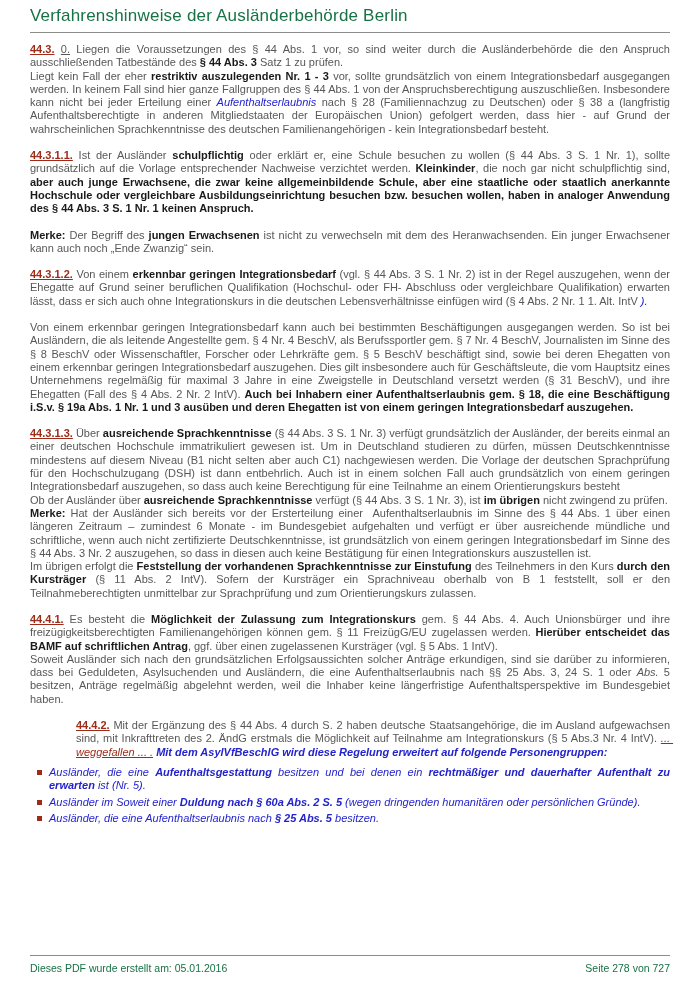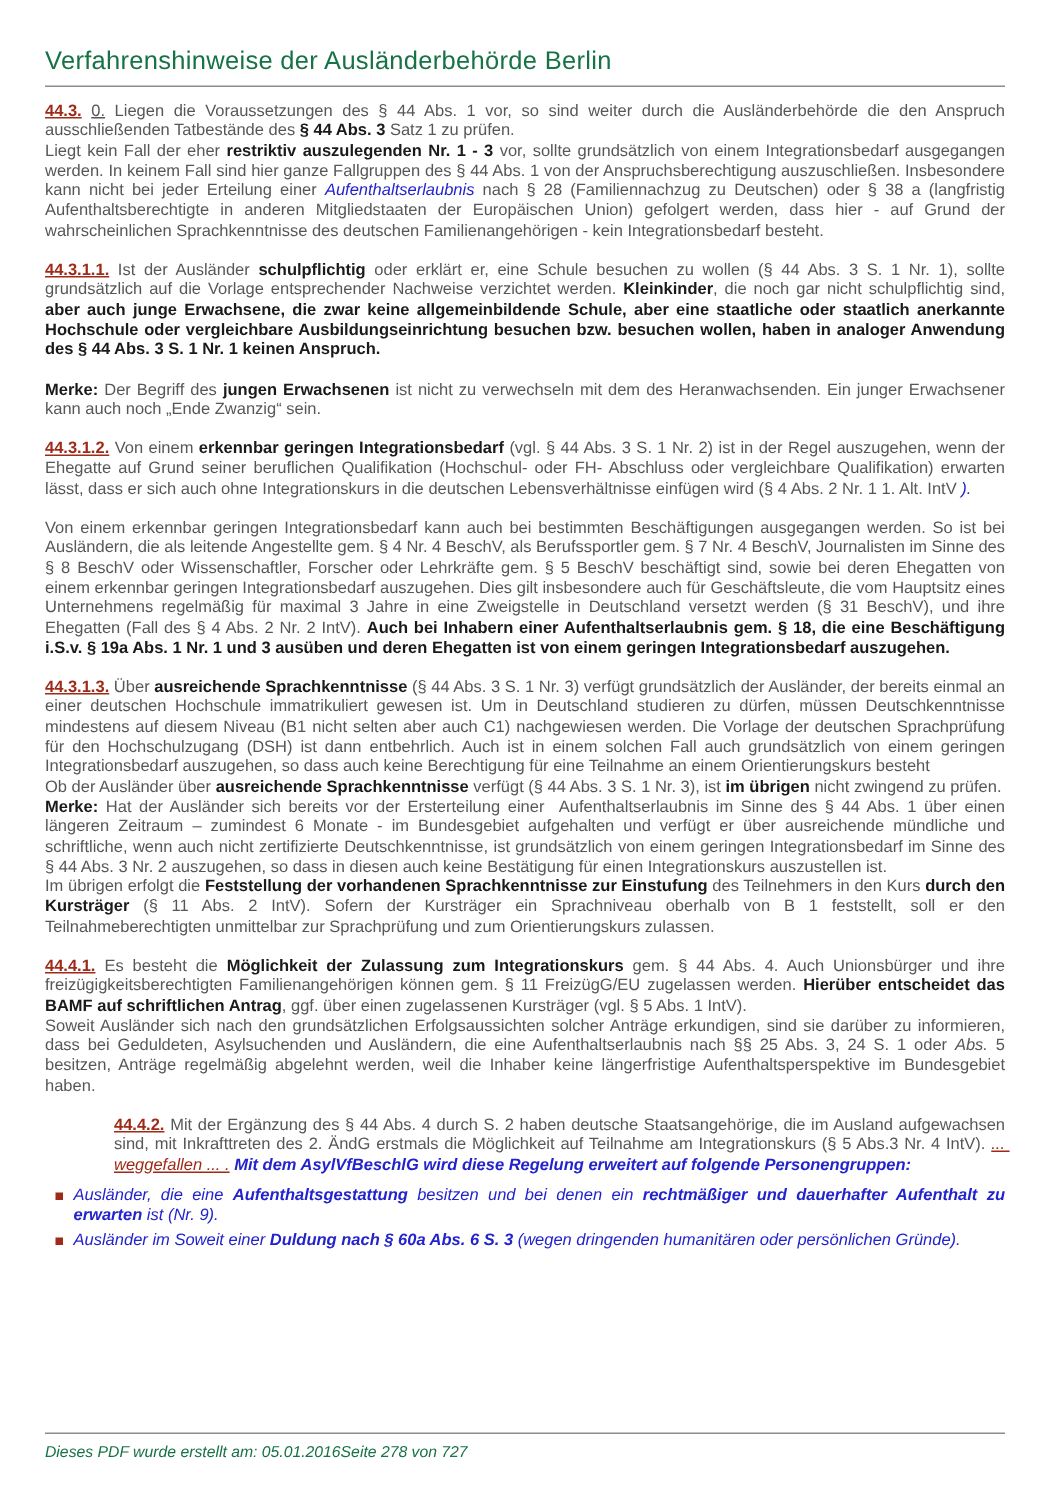--- a/index.html
+++ b/index.html
@@ -11,21 +11,21 @@
     --rule-gray:#8c8c8c;
   }
   *{margin:0;padding:0;box-sizing:border-box;}
   html,body{background:#ffffff;}
   body{font-family:"Liberation Sans", sans-serif;}
   .page{
     position:relative;
     width:700px;
     height:990px;
     background:#ffffff;
-    padding:31px 30px 0 30px;
+    padding:6px 30px 0 30px;
     overflow:hidden;
   }
   .page-title{
     color:var(--title-green);
     font-size:17px;
     font-weight:normal;
     letter-spacing:0.2px;
     margin-bottom:6px;
   }
   .title-rule{
@@ -71,43 +71,44 @@
     right:30px;
     bottom:16px;
   }
   .footer-rule{
     border:none;
     border-top:1px solid var(--rule-gray);
     margin-bottom:6px;
   }
   .footer-row{
     display:flex;
+    justify-content:space-between;
     color:var(--title-green);
     font-size:10.5px;
-    font-style:italic;
   }
 </style>
 </head>
 <body>
 
 <div class="page">
   <h1 class="page-title">Verfahrenshinweise der Ausländerbehörde Berlin</h1>
   <hr class="title-rule">
 
   <div class="doc-body">
       <div class="block para"><span class="run r-num">44.3.</span><span class="run r-body"> </span><span class="run r-grayu">0.</span><span class="run r-body"> Liegen die Voraussetzungen des § 44 Abs. 1 vor, so sind weiter durch die Ausländerbehörde die den Anspruch ausschließenden Tatbestände des </span><span class="run r-b">§ 44 Abs. 3</span><span class="run r-body"> Satz 1 zu prüfen.</span><br><span class="run r-body">Liegt kein Fall der eher </span><span class="run r-b">restriktiv auszulegenden Nr. 1 - 3</span><span class="run r-body"> vor, sollte grundsätzlich von einem Integrationsbedarf ausgegangen werden. In keinem Fall sind hier ganze Fallgruppen des § 44 Abs. 1 von der Anspruchsberechtigung auszuschließen. Insbesondere kann nicht bei jeder Erteilung einer </span><span class="run r-bluei">Aufenthaltserlaubnis</span><span class="run r-body"> nach § 28 (Familiennachzug zu Deutschen) oder § 38 a (langfristig Aufenthaltsberechtigte in anderen Mitgliedstaaten der Europäischen Union) gefolgert werden, dass hier - auf Grund der wahrscheinlichen Sprachkenntnisse des deutschen Familienangehörigen - kein Integrationsbedarf besteht.</span></div>
       <div class="block para"><span class="run r-num">44.3.1.1.</span><span class="run r-body"> Ist der Ausländer </span><span class="run r-b">schulpflichtig</span><span class="run r-body"> oder erklärt er, eine Schule besuchen zu wollen (§ 44 Abs. 3 S. 1 Nr. 1), sollte grundsätzlich auf die Vorlage entsprechender Nachweise verzichtet werden. </span><span class="run r-b">Kleinkinder</span><span class="run r-body">, die noch gar nicht schulpflichtig sind, </span><span class="run r-b">aber auch junge Erwachsene, die zwar keine allgemeinbildende Schule, aber eine staatliche oder staatlich anerkannte Hochschule oder vergleichbare Ausbildungseinrichtung besuchen bzw. besuchen wollen, haben in analoger Anwendung des § 44 Abs. 3 S. 1 Nr. 1 keinen Anspruch.</span></div>
       <div class="block para"><span class="run r-b">Merke:</span><span class="run r-body"> Der Begriff des </span><span class="run r-b">jungen Erwachsenen</span><span class="run r-body"> ist nicht zu verwechseln mit dem des Heranwachsenden. Ein junger Erwachsener kann auch noch „Ende Zwanzig“ sein.</span></div>
       <div class="block para"><span class="run r-num">44.3.1.2.</span><span class="run r-body"> Von einem </span><span class="run r-b">erkennbar geringen Integrationsbedarf</span><span class="run r-body"> (vgl. § 44 Abs. 3 S. 1 Nr. 2) ist in der Regel auszugehen, wenn der Ehegatte auf Grund seiner beruflichen Qualifikation (Hochschul- oder FH- Abschluss oder vergleichbare Qualifikation) erwarten lässt, dass er sich auch ohne Integrationskurs in die deutschen Lebensverhältnisse einfügen wird (§ 4 Abs. 2 Nr. 1 1. Alt. IntV </span><span class="run r-bluei">).</span></div>
       <div class="block para"><span class="run r-body">Von einem erkennbar geringen Integrationsbedarf kann auch bei bestimmten Beschäftigungen ausgegangen werden. So ist bei Ausländern, die als leitende Angestellte gem. § 4 Nr. 4 BeschV, als Berufssportler gem. § 7 Nr. 4 BeschV, Journalisten im Sinne des § 8 BeschV oder Wissenschaftler, Forscher oder Lehrkräfte gem. § 5 BeschV beschäftigt sind, sowie bei deren Ehegatten von einem erkennbar geringen Integrationsbedarf auszugehen. Dies gilt insbesondere auch für Geschäftsleute, die vom Hauptsitz eines Unternehmens regelmäßig für maximal 3 Jahre in eine Zweigstelle in Deutschland versetzt werden (§ 31 BeschV), und ihre Ehegatten (Fall des § 4 Abs. 2 Nr. 2 IntV). </span><span class="run r-b">Auch bei Inhabern einer Aufenthaltserlaubnis gem. § 18, die eine Beschäftigung i.S.v. § 19a Abs. 1 Nr. 1 und 3 ausüben und deren Ehegatten ist von einem geringen Integrationsbedarf auszugehen.</span></div>
       <div class="block para"><span class="run r-num">44.3.1.3.</span><span class="run r-body"> Über </span><span class="run r-b">ausreichende Sprachkenntnisse</span><span class="run r-body"> (§ 44 Abs. 3 S. 1 Nr. 3) verfügt grundsätzlich der Ausländer, der bereits einmal an einer deutschen Hochschule immatrikuliert gewesen ist. Um in Deutschland studieren zu dürfen, müssen Deutschkenntnisse mindestens auf diesem Niveau (B1 nicht selten aber auch C1) nachgewiesen werden. Die Vorlage der deutschen Sprachprüfung für den Hochschulzugang (DSH) ist dann entbehrlich. Auch ist in einem solchen Fall auch grundsätzlich von einem geringen Integrationsbedarf auszugehen, so dass auch keine Berechtigung für eine Teilnahme an einem Orientierungskurs besteht</span><br><span class="run r-body">Ob der Ausländer über </span><span class="run r-b">ausreichende Sprachkenntnisse</span><span class="run r-body"> verfügt (§ 44 Abs. 3 S. 1 Nr. 3), ist </span><span class="run r-b">im übrigen</span><span class="run r-body"> nicht zwingend zu prüfen.</span><br><span class="run r-b">Merke:</span><span class="run r-body"> Hat der Ausländer sich bereits vor der Ersterteilung einer  Aufenthaltserlaubnis im Sinne des § 44 Abs. 1 über einen längeren Zeitraum – zumindest 6 Monate - im Bundesgebiet aufgehalten und verfügt er über ausreichende mündliche und schriftliche, wenn auch nicht zertifizierte Deutschkenntnisse, ist grundsätzlich von einem geringen Integrationsbedarf im Sinne des § 44 Abs. 3 Nr. 2 auszugehen, so dass in diesen auch keine Bestätigung für einen Integrationskurs auszustellen ist.</span><br><span class="run r-body">Im übrigen erfolgt die </span><span class="run r-b">Feststellung der vorhandenen Sprachkenntnisse zur Einstufung</span><span class="run r-body"> des Teilnehmers in den Kurs </span><span class="run r-b">durch den Kursträger</span><span class="run r-body"> (§ 11 Abs. 2 IntV). Sofern der Kursträger ein Sprachniveau oberhalb von B 1 feststellt, soll er den Teilnahmeberechtigten unmittelbar zur Sprachprüfung und zum Orientierungskurs zulassen.</span></div>
       <div class="block para mt-lg"><span class="run r-num">44.4.1.</span><span class="run r-body"> Es besteht die </span><span class="run r-b">Möglichkeit der Zulassung zum Integrationskurs</span><span class="run r-body"> gem. § 44 Abs. 4. Auch Unionsbürger und ihre freizügigkeitsberechtigten Familienangehörigen können gem. § 11 FreizügG/EU zugelassen werden. </span><span class="run r-b">Hierüber entscheidet das BAMF auf schriftlichen Antrag</span><span class="run r-body">, ggf. über einen zugelassenen Kursträger (vgl. § 5 Abs. 1 IntV).</span><br><span class="run r-body">Soweit Ausländer sich nach den grundsätzlichen Erfolgsaussichten solcher Anträge erkundigen, sind sie darüber zu informieren, dass bei Geduldeten, Asylsuchenden und Ausländern, die eine Aufenthaltserlaubnis nach §§ 25 Abs. 3, 24 S. 1 oder </span><span class="run r-i">Abs.</span><span class="run r-body"> 5 besitzen, Anträge regelmäßig abgelehnt werden, weil die Inhaber keine längerfristige Aufenthaltsperspektive im Bundesgebiet haben.</span></div>
       <div class="block para mb-sm"><span class="run r-num">44.4.2.</span><span class="run r-body"> Mit der Ergänzung des § 44 Abs. 4 durch S. 2 haben deutsche Staatsangehörige, die im Ausland aufgewachsen sind, mit Inkrafttreten des 2. ÄndG erstmals die Möglichkeit auf Teilnahme am Integrationskurs (§ 5 Abs.3 Nr. 4 IntV). </span><span class="run r-maroonu">... weggefallen ... .</span><span class="run r-body"> </span><span class="run r-bluebi">Mit dem AsylVfBeschlG wird diese Regelung erweitert auf folgende Personengruppen:</span></div>
-      <div class="block bullet"><span class="bullet-marker"></span><span class="run r-bluei">Ausländer, die eine </span><span class="run r-bluebi">Aufenthaltsgestattung</span><span class="run r-bluei"> besitzen und bei denen ein </span><span class="run r-bluebi">rechtmäßiger und dauerhafter Aufenthalt zu erwarten</span><span class="run r-bluei"> ist (Nr. 9).</span></div>
-      <div class="block bullet"><span class="bullet-marker"></span><span class="run r-bluei">Ausländer im Soweit einer </span><span class="run r-bluebi">Duldung nach § 60a Abs. 6 S. 3</span><span class="run r-bluei"> (wegen dringenden humanitären oder persönlichen Gründe).</span></div>
+      <div class="block bullet"><span class="bullet-marker"></span><span class="run r-bluei">Ausländer, die eine </span><span class="run r-bluebi">Aufenthaltsgestattung</span><span class="run r-bluei"> besitzen und bei denen ein </span><span class="run r-bluebi">rechtmäßiger und dauerhafter Aufenthalt zu erwarten</span><span class="run r-bluei"> ist (Nr. 5).</span></div>
+      <div class="block bullet"><span class="bullet-marker"></span><span class="run r-bluei">Ausländer im Soweit einer </span><span class="run r-bluebi">Duldung nach § 60a Abs. 2 S. 5</span><span class="run r-bluei"> (wegen dringenden humanitären oder persönlichen Gründe).</span></div>
+      <div class="block bullet"><span class="bullet-marker"></span><span class="run r-bluei">Ausländer, die eine Aufenthaltserlaubnis nach </span><span class="run r-bluebi">§ 25 Abs. 5</span><span class="run r-bluei"> besitzen.</span></div>
     </div>
 
   <div class="footer">
     <hr class="footer-rule">
     <div class="footer-row">
       <span>Dieses PDF wurde erstellt am: 05.01.2016</span>
       <span>Seite 278 von 727</span>
     </div>
   </div>
 </div>

